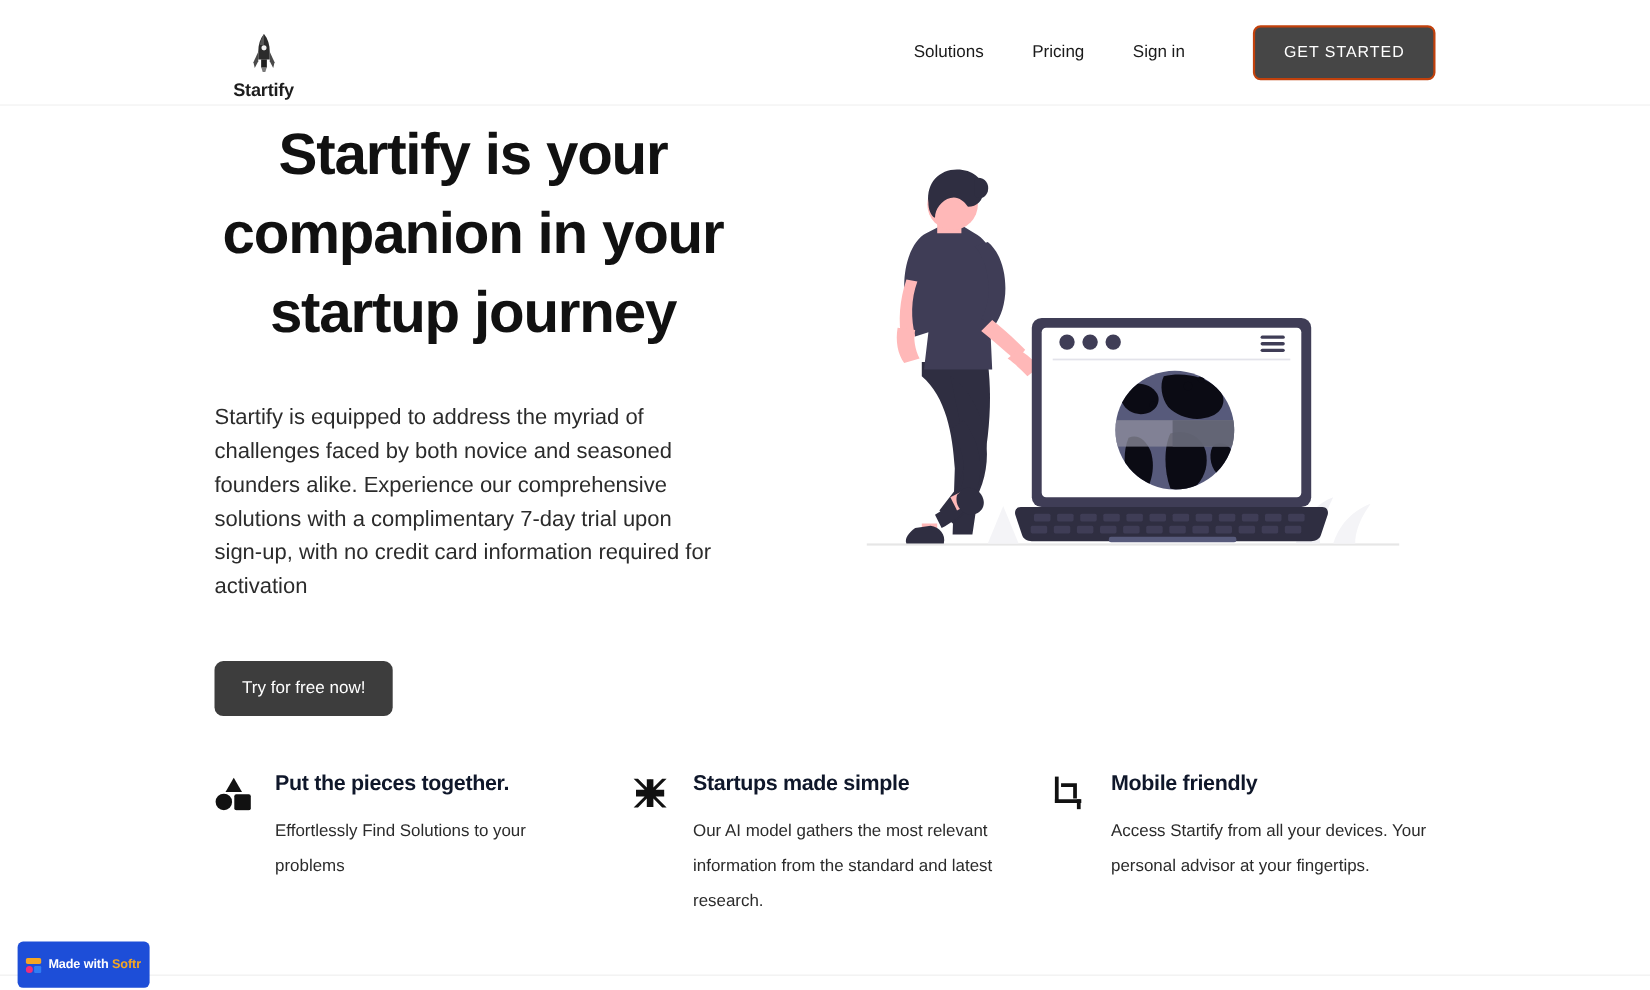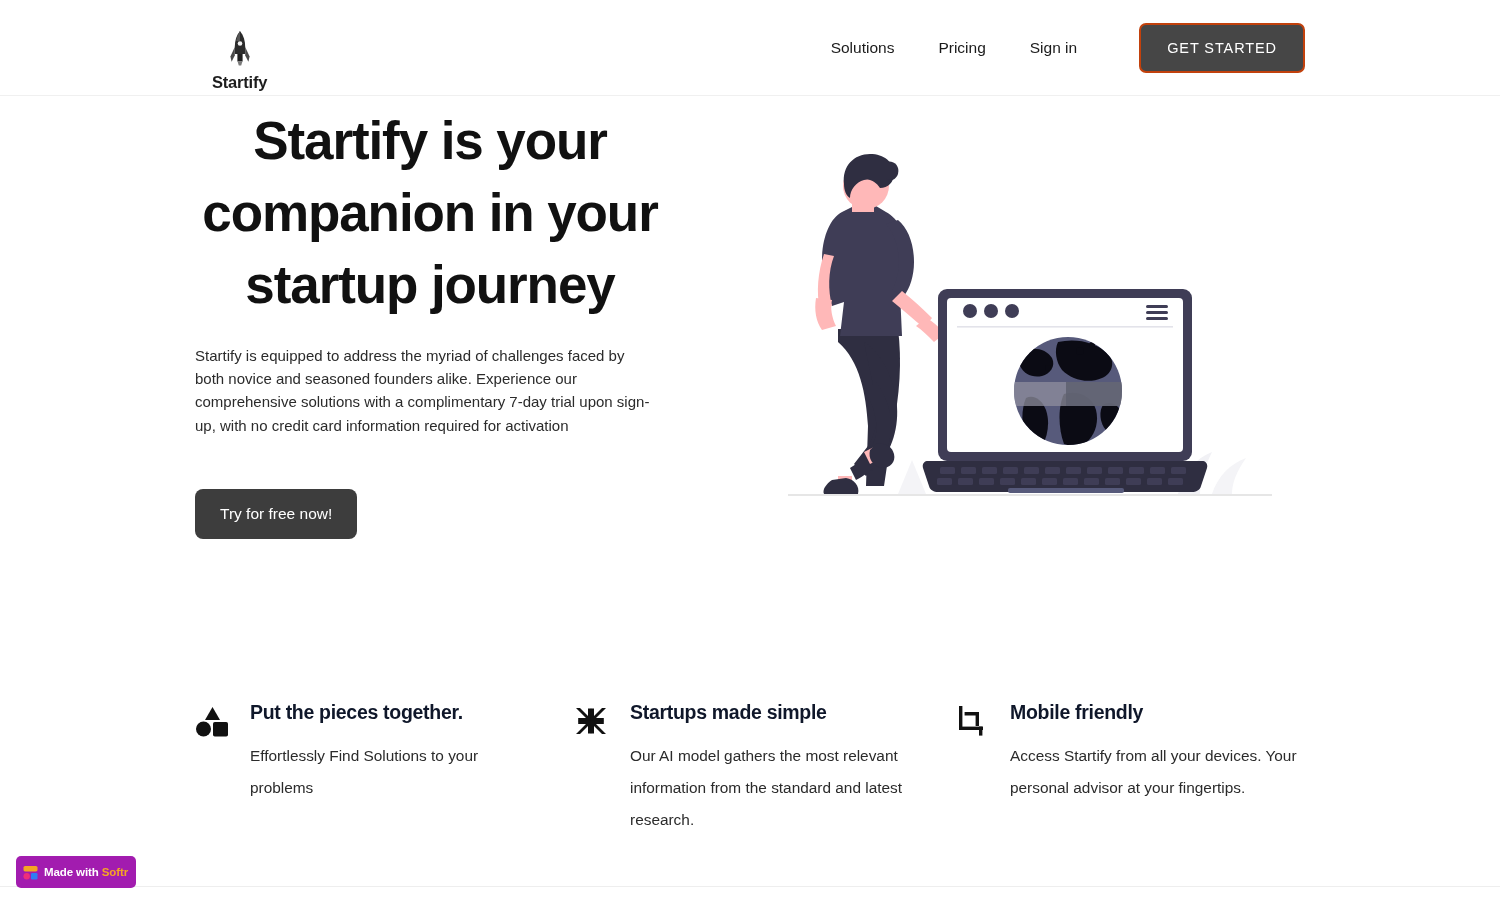--- a/index.html
+++ b/index.html
@@ -54,22 +54,22 @@
   
   .hero {
     position: absolute; left: 0; top: 96px; width: 1500px; height: 580px;
   }
   .hero-left { position: absolute; left: 195px; top: 9px; width: 470px; }
   .hero-title {
     font-size: 53px; line-height: 1.36; font-weight: 700;
     color: #111111; letter-spacing: -1.1px; text-align: center;
   }
   .hero-sub {
-    margin-top: 23px;
-    font-size: 15px; line-height: 1.54; color: #2b2b2b;
+    margin-top: 43px;
+    font-size: 20px; line-height: 1.54; color: #2b2b2b;
     width: 460px;
   }
   .hero-btn {
     margin-top: 52px;
     display: inline-block;
     background: #3d3d3d; color: #ffffff;
     border: none; border-radius: 8px;
     font-size: 15.5px; padding: 16px 25px;
     cursor: pointer;
     font-family: "Liberation Sans", sans-serif;
@@ -106,22 +106,22 @@
   .f3 .feature-text { width: 290px; }
 
   .bottom-rule {
     position: absolute; left: 0; top: 886px; width: 1500px;
     border-top: 1px solid #eeeeee;
   }
 
   
   .softr-badge {
     position: absolute; left: 16px; top: 856px;
-    height: 32px;
-    background: #a21caf;
+    height: 42px;
+    background: #1d4ed8;
     border-radius: 5px;
     display: flex; align-items: center; gap: 6px;
     padding: 0 8px 0 7px;
     cursor: pointer;
     text-align: center;
   }
   .softr-logo { width: 15px; height: 15px; display: block; }
   .softr-text {
     font-size: 11.5px; color: #ffffff; font-weight: 600;
     white-space: nowrap; letter-spacing: -0.1px;

